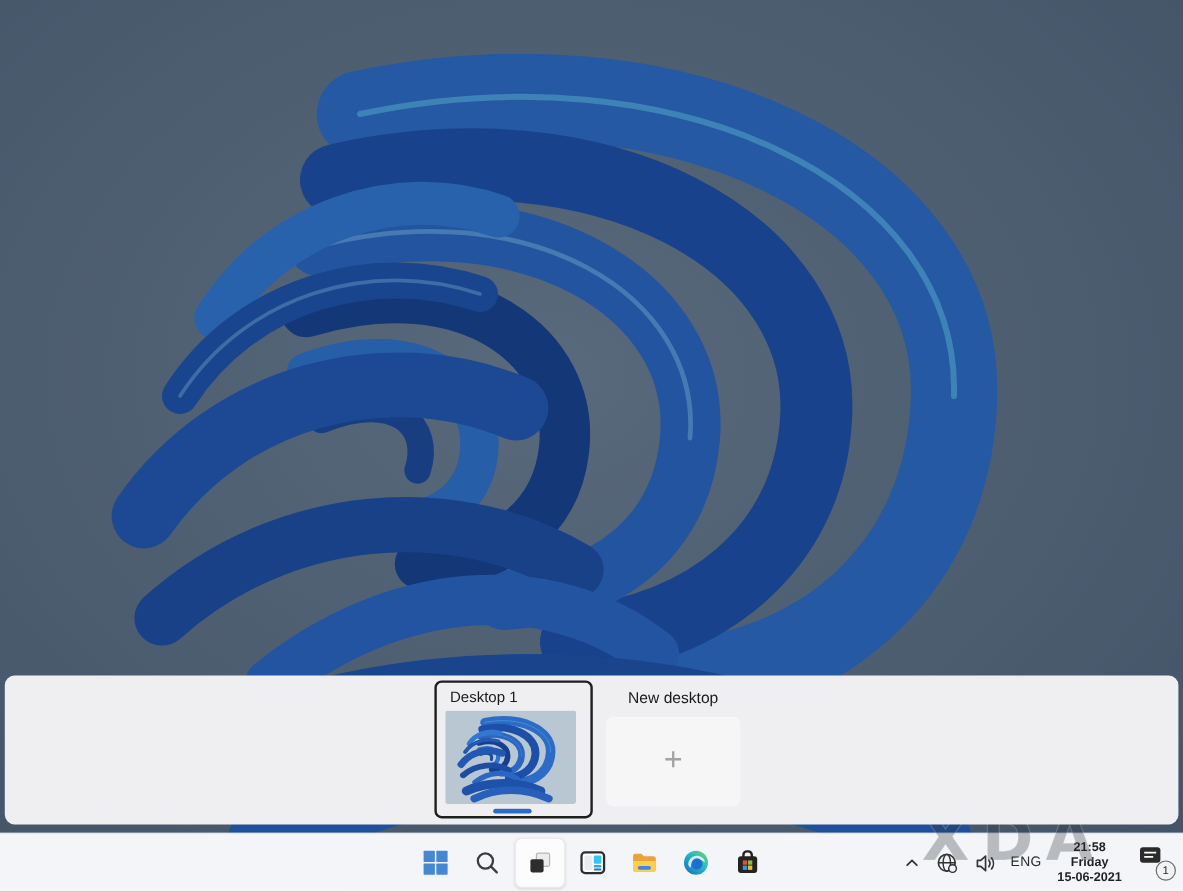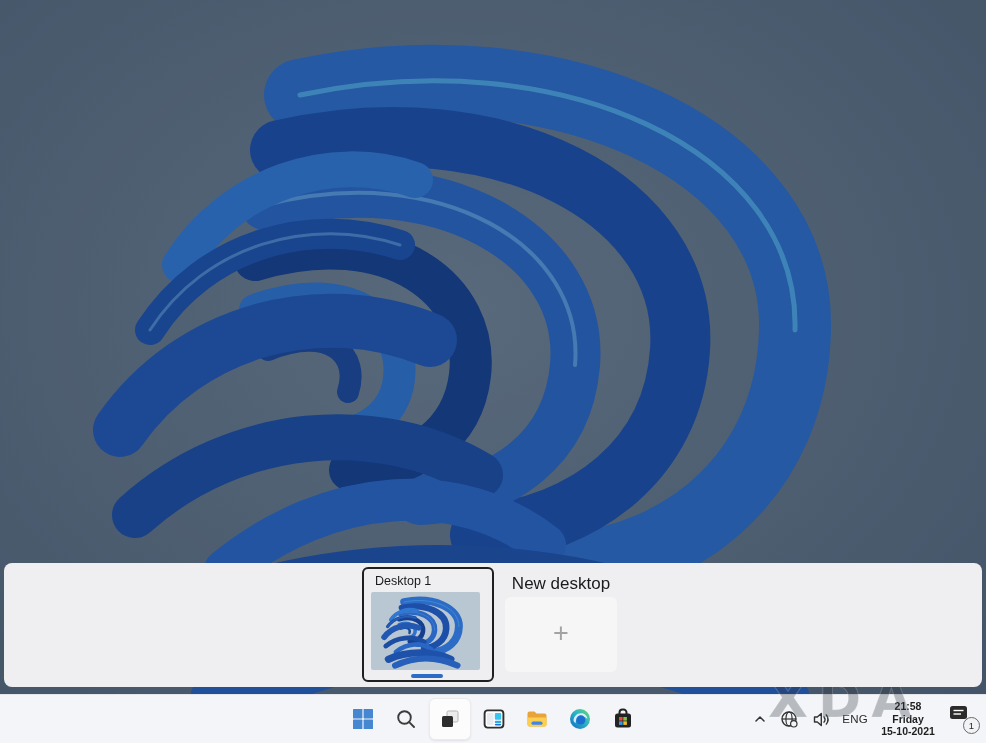--- a/index.html
+++ b/index.html
@@ -14,21 +14,21 @@
   .panel{position:absolute;left:4px;top:563px;width:978px;height:124px;
          background:#efeff1;border-radius:8px;z-index:10;}
   .desktop-card{position:absolute;left:362px;top:567px;width:128px;height:111px;
          border:2px solid #1f1f1f;border-radius:6px;z-index:11;cursor:pointer;}
   .card-label{position:absolute;left:11px;top:5px;font-size:12.5px;color:#1a1a1a;}
   .thumb{position:absolute;left:7px;top:23px;width:109px;height:78px;overflow:hidden;border-radius:2px;}
   .thumb svg{display:block;width:100%;height:100%;}
   .pill{position:absolute;left:47px;top:105px;width:32px;height:4px;border-radius:2px;background:#2d6cc6;}
 
   .new-label{position:absolute;left:505px;top:574px;width:112px;text-align:center;
-         font-size:17px;color:#1a1a1a;z-index:11;}
+         font-size:13px;color:#1a1a1a;z-index:11;}
   .new-tile{position:absolute;left:505px;top:597px;width:112px;height:75px;background:#f6f6f7;
          border-radius:6px;z-index:11;display:flex;align-items:center;justify-content:center;cursor:pointer;}
   .plus{font-size:27px;font-weight:300;color:#a3a3a3;line-height:1;margin-top:-2px;}
 
   
   .taskbar{position:absolute;left:0;bottom:0;width:986px;height:48px;background:#f3f5f8;
          border-top:1px solid #e3e6eb;z-index:5;}
   .task-icons{position:absolute;left:50%;top:0;height:48px;transform:translateX(-50%);
          display:flex;align-items:center;gap:3px;}
   .tbtn{width:40px;height:40px;border-radius:6px;display:flex;align-items:center;justify-content:center;cursor:pointer;}
@@ -194,21 +194,21 @@
         <svg width="19" height="19" viewBox="0 0 19 19">
           <path d="M2.5 7 h2.8 l4 -3.6 v12.2 l-4 -3.6 H2.5 Z" fill="none" stroke="#333" stroke-width="1.4" stroke-linejoin="round"></path>
           <path d="M12 6.8 a4.5 4.5 0 0 1 0 5.4" fill="none" stroke="#333" stroke-width="1.4" stroke-linecap="round"></path>
           <path d="M14.3 4.9 a7.6 7.6 0 0 1 0 9.2" fill="none" stroke="#333" stroke-width="1.4" stroke-linecap="round"></path>
         </svg>
       </div>
       <div class="lang">ENG</div>
       <div class="clock">
         <span>21:58</span>
         <span>Friday</span>
-        <span>15-10-2021</span>
+        <span>15-06-2021</span>
       </div>
       <div class="notif">
         <svg width="22" height="20" viewBox="0 0 22 20">
           <rect x="2" y="2" width="17" height="13" rx="2.5" fill="#2b2b2b"></rect>
           <line x1="5.5" y1="6.5" x2="15.5" y2="6.5" stroke="#fff" stroke-width="1.4"></line>
           <line x1="5.5" y1="10" x2="13" y2="10" stroke="#fff" stroke-width="1.4"></line>
         </svg>
         <div class="badge">1</div>
       </div>
     </div>

